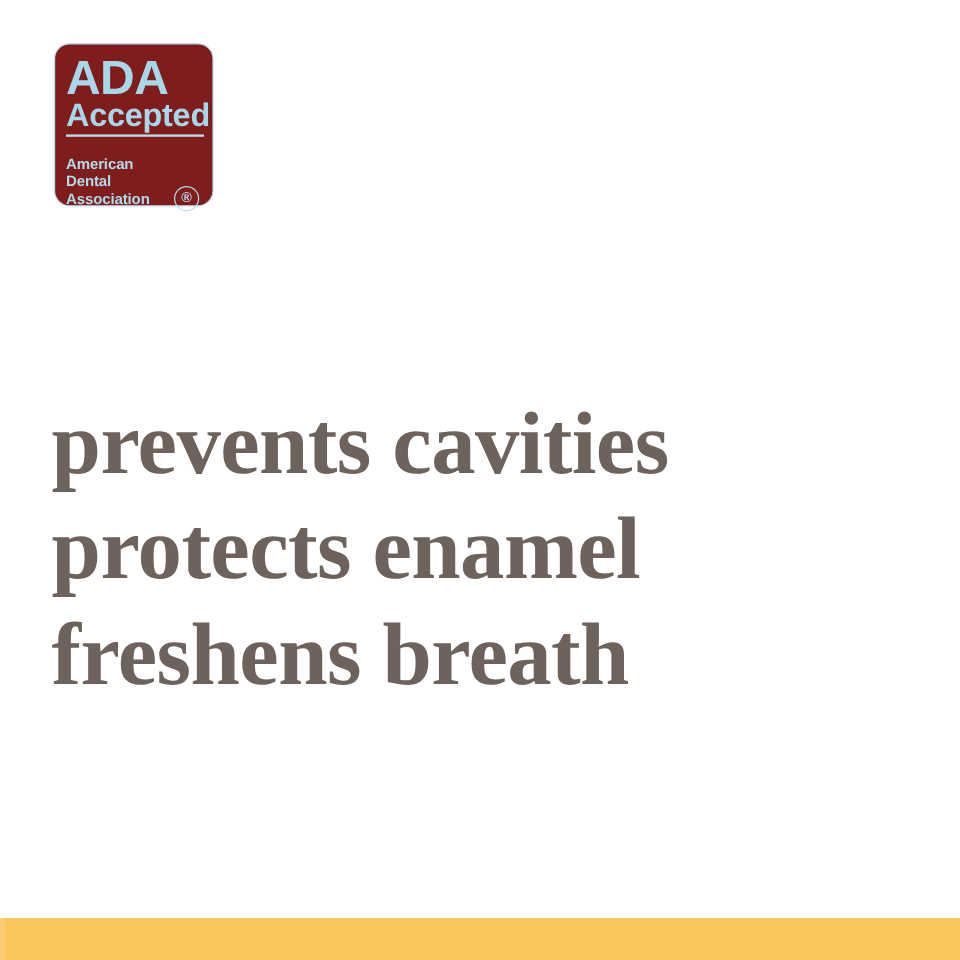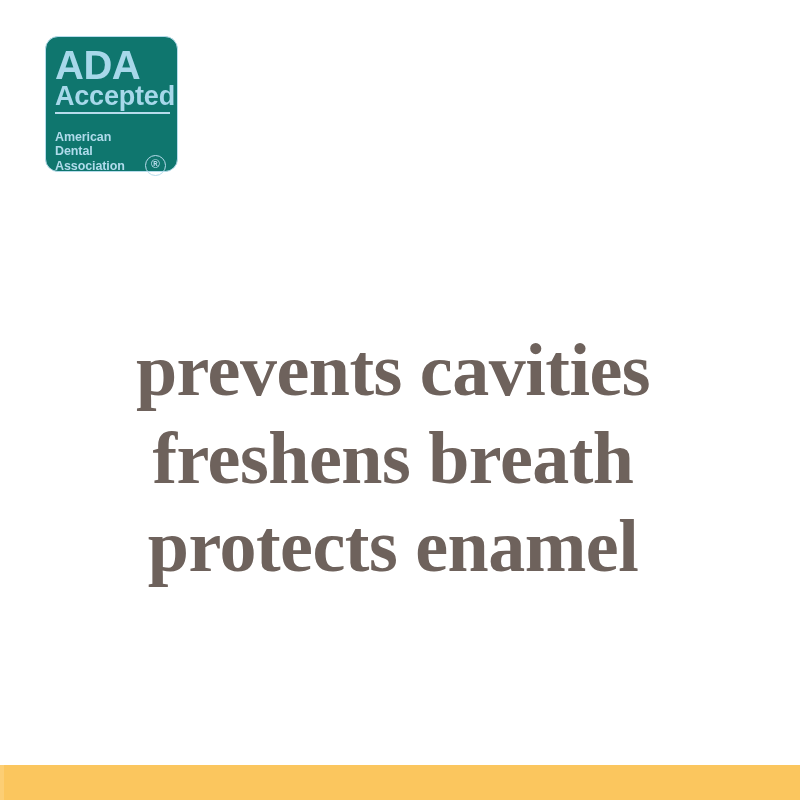--- a/index.html
+++ b/index.html
@@ -24,21 +24,21 @@
   
   .ada-seal {
     position: absolute;
     left: 45px;
     top: 36px;
     width: 133px;
     height: 136px;
     box-sizing: border-box;
     border: 1.6px solid #b7dcec;
     border-radius: 13px;
-    background: #0f766e;
+    background: #7f1d1d;
   }
   .ada-inner {
     position: absolute;
     left: 0;
     top: 0;
     right: 0;
     bottom: 0;
     padding: 7px 9px 6px 9px;
     box-sizing: border-box;
   }
@@ -106,21 +106,20 @@
   }
   .claim-line {
     font-family: "Liberation Serif", "DejaVu Serif", serif;
     font-weight: bold;
     font-size: 74px;
     line-height: 88px;
     letter-spacing: -0.5px;
     color: #6e625c;
     white-space: nowrap;
     margin: 0;
-    text-align: center;
   }
 
   
   .accent-bar {
     position: absolute;
     left: 0;
     right: 0;
     bottom: 0;
     height: 35px;
     background: #fbc65e;
@@ -148,21 +147,21 @@
         <div class="ada-org">American</div>
         <div class="ada-org">Dental</div>
         <div class="ada-org">Association</div>
         <div class="ada-reg">®</div>
       </div>
     </div>
   </div>
 
   <div class="claims">
     <div class="claim-line">prevents cavities</div>
+    <div class="claim-line">protects enamel</div>
     <div class="claim-line">freshens breath</div>
-    <div class="claim-line">protects enamel</div>
   </div>
 
   <div class="accent-bar">
     <div class="accent-bar-edge"></div>
   </div>
 
 </div>
 
 </body></html>

